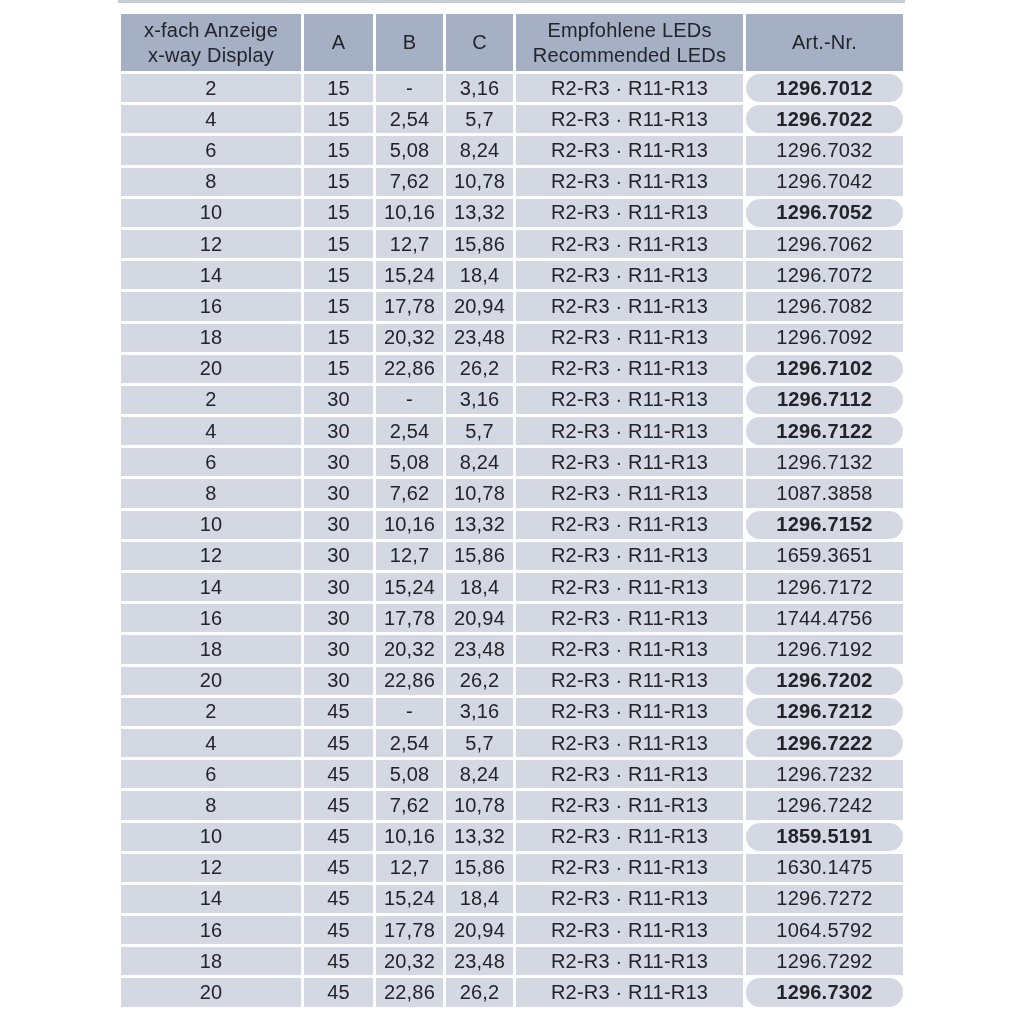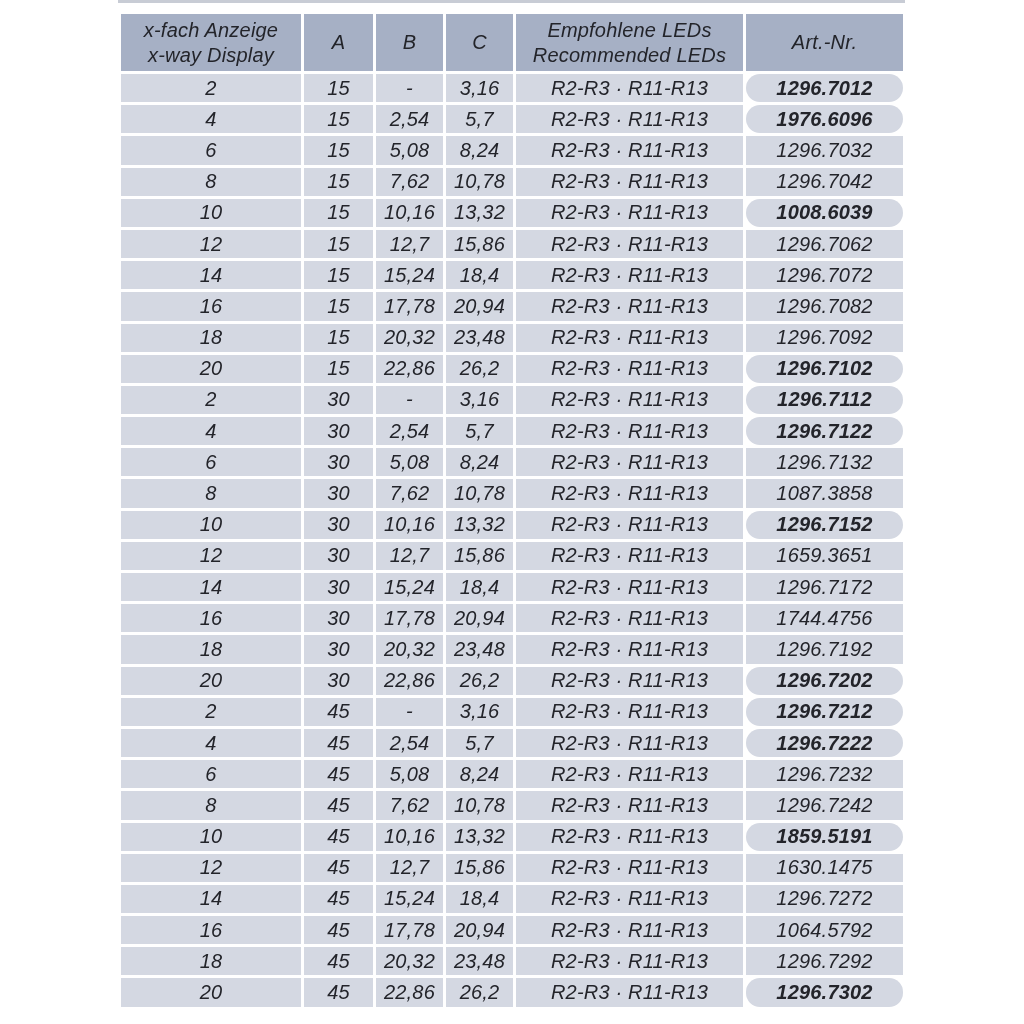--- a/index.html
+++ b/index.html
@@ -35,21 +35,20 @@
   }
   .table-wrap {
     position: absolute;
     left: 118px;
     top: 11px;
   }
   table.data-table {
     border-collapse: separate;
     border-spacing: 3px;
     background: var(--gap-color);
-    font-style: italic;
   }
   table.data-table th {
     background: var(--header-bg);
     height: 57px;
     font-size: 20px;
     font-weight: 500;
     text-align: center;
     vertical-align: middle;
     line-height: 1.22;
     color: var(--text-color);
@@ -116,21 +115,21 @@
             <td>3,16</td>
             <td>R2-R3 · R11-R13</td>
             <td class="bold">1296.7012</td>
           </tr>
           <tr>
             <td>4</td>
             <td>15</td>
             <td>2,54</td>
             <td>5,7</td>
             <td>R2-R3 · R11-R13</td>
-            <td class="bold">1976.6096</td>
+            <td class="bold">1296.7022</td>
           </tr>
           <tr>
             <td>6</td>
             <td>15</td>
             <td>5,08</td>
             <td>8,24</td>
             <td>R2-R3 · R11-R13</td>
             <td>1296.7032</td>
           </tr>
           <tr>
@@ -140,21 +139,21 @@
             <td>10,78</td>
             <td>R2-R3 · R11-R13</td>
             <td>1296.7042</td>
           </tr>
           <tr>
             <td>10</td>
             <td>15</td>
             <td>10,16</td>
             <td>13,32</td>
             <td>R2-R3 · R11-R13</td>
-            <td class="bold">1008.6039</td>
+            <td class="bold">1296.7052</td>
           </tr>
           <tr>
             <td>12</td>
             <td>15</td>
             <td>12,7</td>
             <td>15,86</td>
             <td>R2-R3 · R11-R13</td>
             <td>1296.7062</td>
           </tr>
           <tr>

